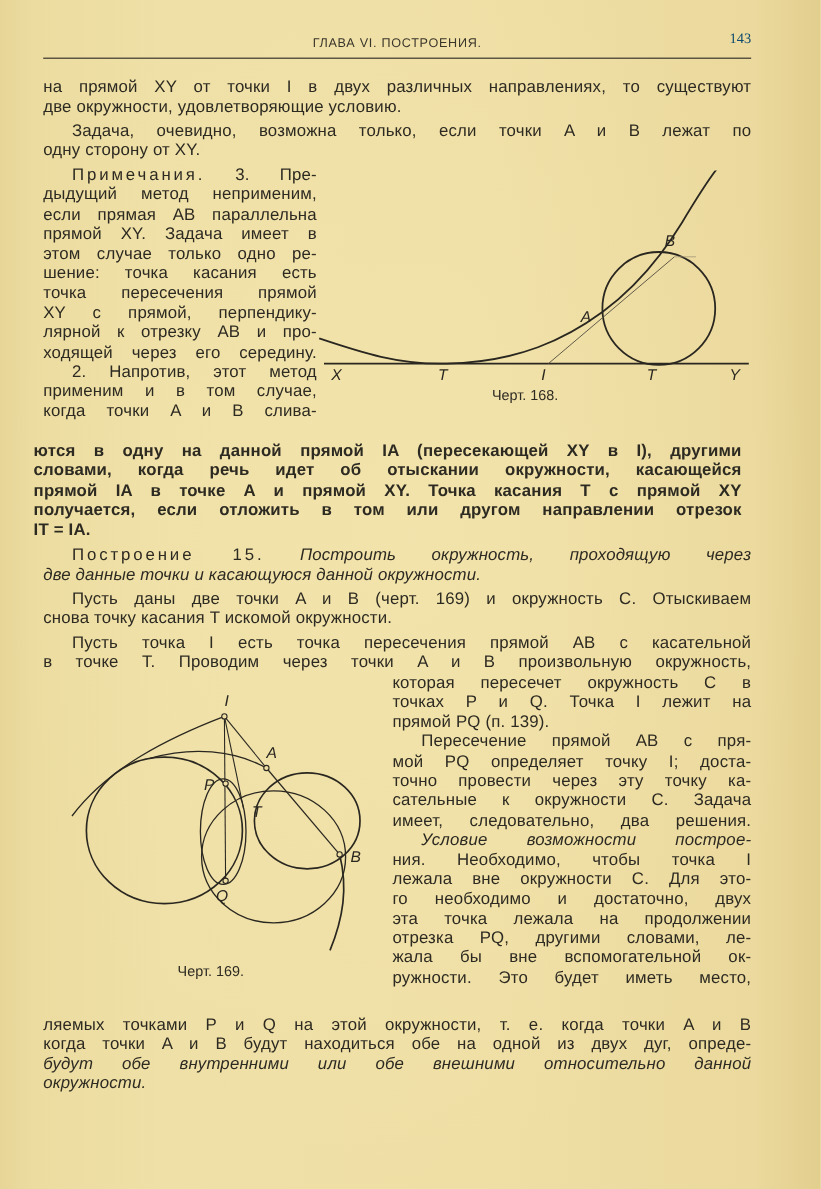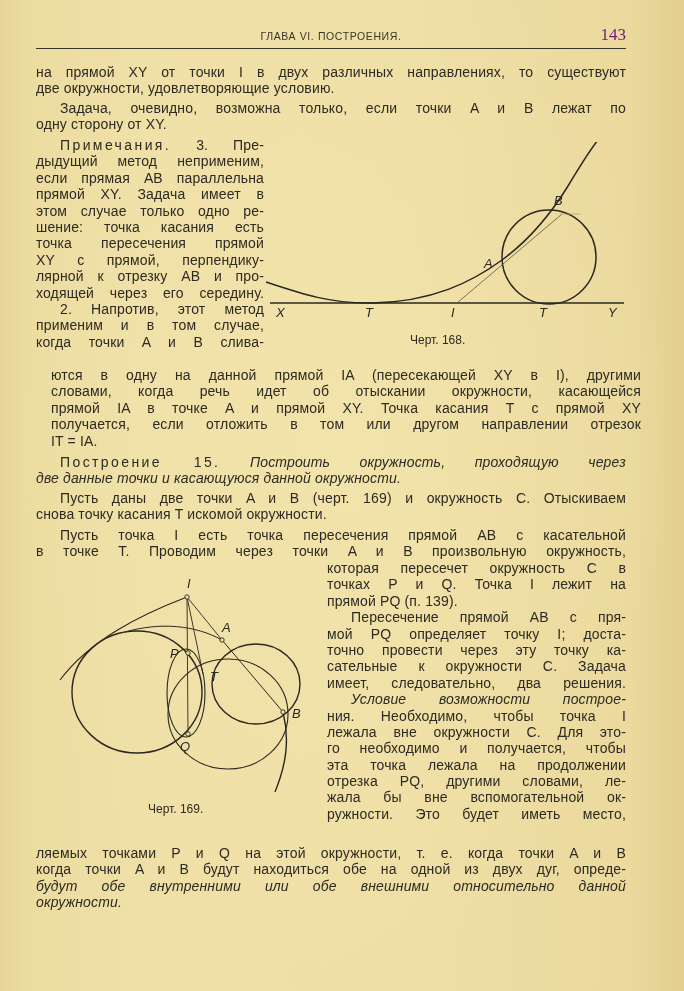--- a/index.html
+++ b/index.html
@@ -16,22 +16,22 @@
   .header {
     position: absolute; left: 36px; top: 22px; width: 590px; height: 26px;
     border-bottom: 1.2px solid #3a352b;
   }
   .header-title {
     position: absolute; left: 0; right: 0; top: 8px; text-align: center;
     font-size: 10.5px; letter-spacing: 0.6px; color: #3a352b;
     font-family: "Liberation Sans", sans-serif;
   }
   .page-number {
-    position: absolute; right: 0; top: 3px; font-size: 17px;
-    font-family: "Liberation Serif", serif; color: #701a75;
+    position: absolute; right: 0; top: 3px; font-size: 12px;
+    font-family: "Liberation Serif", serif; color: #0c4a6e;
   }
   .text {
     position: absolute; font-size: 14px; line-height: 16.4px;
     font-family: "Liberation Sans", sans-serif; color: #2d2a22;
     text-align: justify; letter-spacing: 0.15px;
   }
   .line { display: block; white-space: nowrap; height: 16.4px; text-align-last: justify; text-align: justify; }
   .line.last { text-align-last: left; }
   .indent { padding-left: 24px; }
   .sp { letter-spacing: 2.4px; }
@@ -90,24 +90,24 @@
       <line x1="300" y1="72" x2="318" y2="72" stroke-width="0.6" stroke="#9a9070"></line>
     </g>
   </svg>
   <span class="lbl" style="left:14px; top:163px;">X</span>
   <span class="lbl" style="left:103px; top:163px;">T</span>
   <span class="lbl" style="left:189px; top:163px;">I</span>
   <span class="lbl" style="left:277px; top:163px;">T</span>
   <span class="lbl" style="left:346px; top:163px;">Y</span>
   <span class="lbl" style="left:222px; top:114px;">A</span>
   <span class="lbl" style="left:292px; top:51px;">B</span>
-  <span class="caption" style="left:148px; top:180px;margin-top:11px;">Черт. 168.</span>
+  <span class="caption" style="left:148px; top:180px;">Черт. 168.</span>
 </div>
 
-<div class="text" style="left:51px; top:367px; width:590px;">
+<div class="text" style="left:28px; top:367px; width:590px;font-weight:bold;">
   <span class="line">ются в одну на данной прямой IA (пересекающей XY в I), другими</span>
   <span class="line">словами, когда речь идет об отыскании окружности, касающейся</span>
   <span class="line">прямой IA в точке A и прямой XY. Точка касания T с прямой XY</span>
   <span class="line">получается, если отложить в том или другом направлении отрезок</span>
   <span class="line last">IT = IA.</span>
 </div>
 
 <div class="text" style="left:36px; top:454px; width:590px;">
   <span class="line indent"><span class="sp">Построение 15.</span> <span class="it">Построить окружность, проходящую через</span></span>
   <span class="line last it">две данные точки и касающуюся данной окружности.</span>
@@ -128,21 +128,21 @@
   <span class="line">точках P и Q. Точка I лежит на</span>
   <span class="line last">прямой PQ (п. 139).</span>
   <span class="line indent">Пересечение прямой AB с пря-</span>
   <span class="line">мой PQ определяет точку I; доста-</span>
   <span class="line">точно провести через эту точку ка-</span>
   <span class="line">сательные к окружности C. Задача</span>
   <span class="line">имеет, следовательно, два решения.</span>
   <span class="line indent it">Условие возможности построе-</span>
   <span class="line">ния. Необходимо, чтобы точка I</span>
   <span class="line">лежала вне окружности C. Для это-</span>
-  <span class="line">го необходимо и получается, чтобы</span>
+  <span class="line">го необходимо и достаточно, двух</span>
   <span class="line">эта точка лежала на продолжении</span>
   <span class="line">отрезка PQ, другими словами, ле-</span>
   <span class="line">жала бы вне вспомогательной ок-</span>
   <span class="line">ружности. Это будет иметь место,</span>
 </div>
 
 <div class="fig" style="left:20px; top:570px; width:300px; height:270px;">
   <svg width="300" height="270" viewBox="0 0 300 270">
     <g fill="none" stroke="#2a2720" stroke-width="1.4">
 

